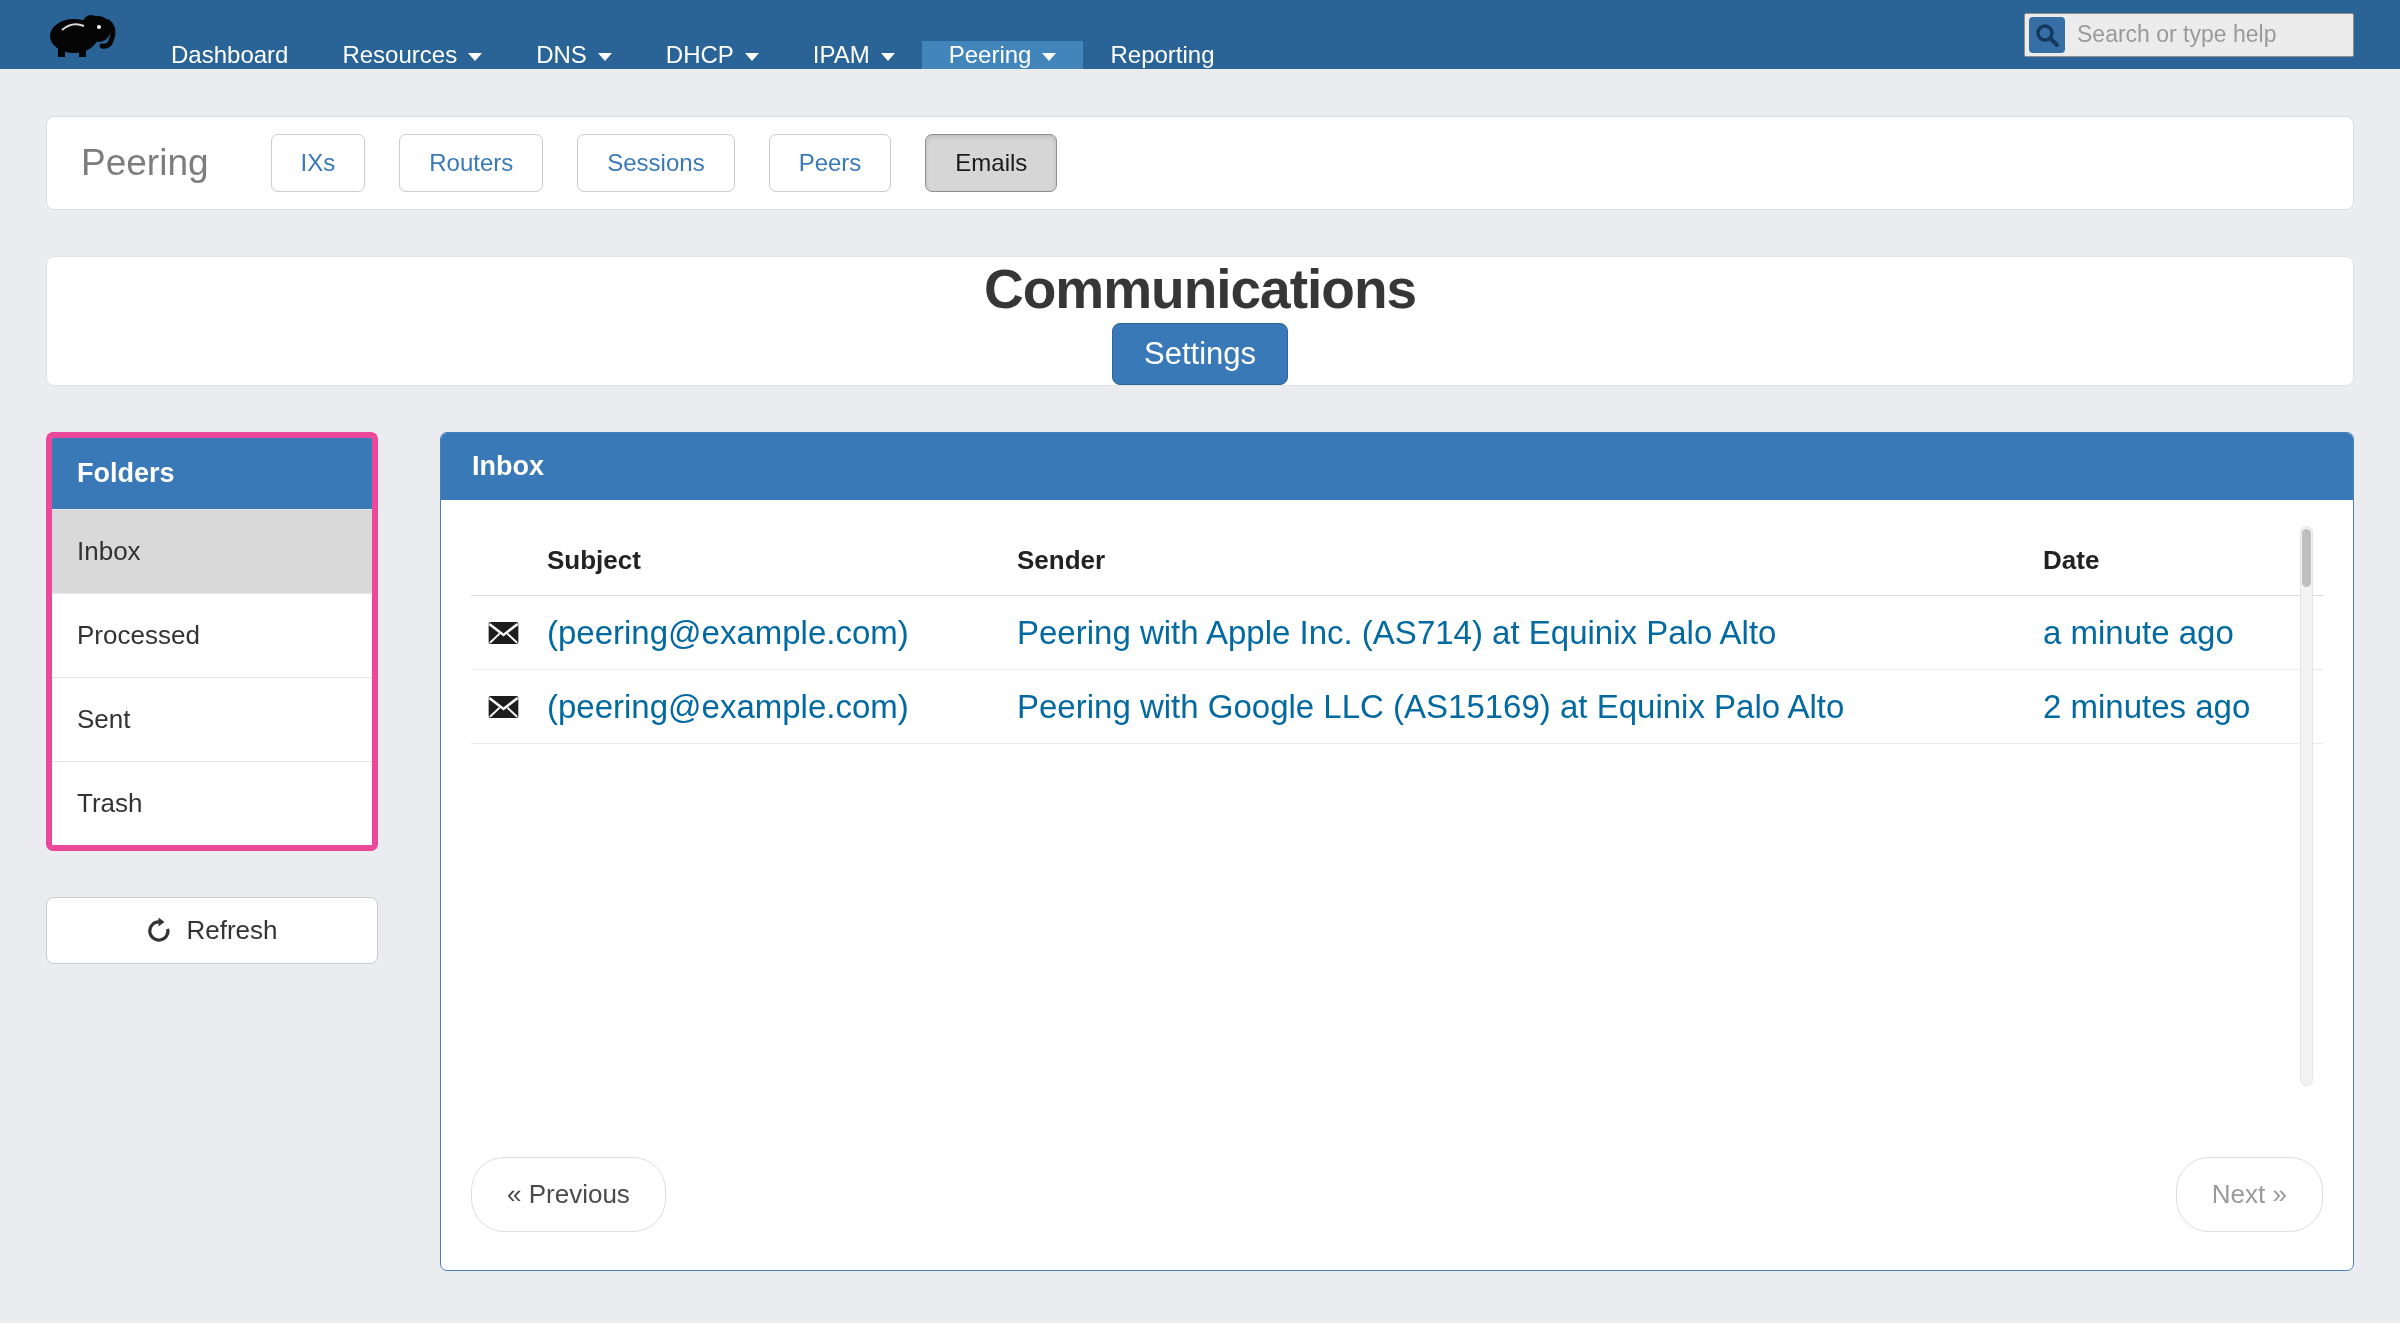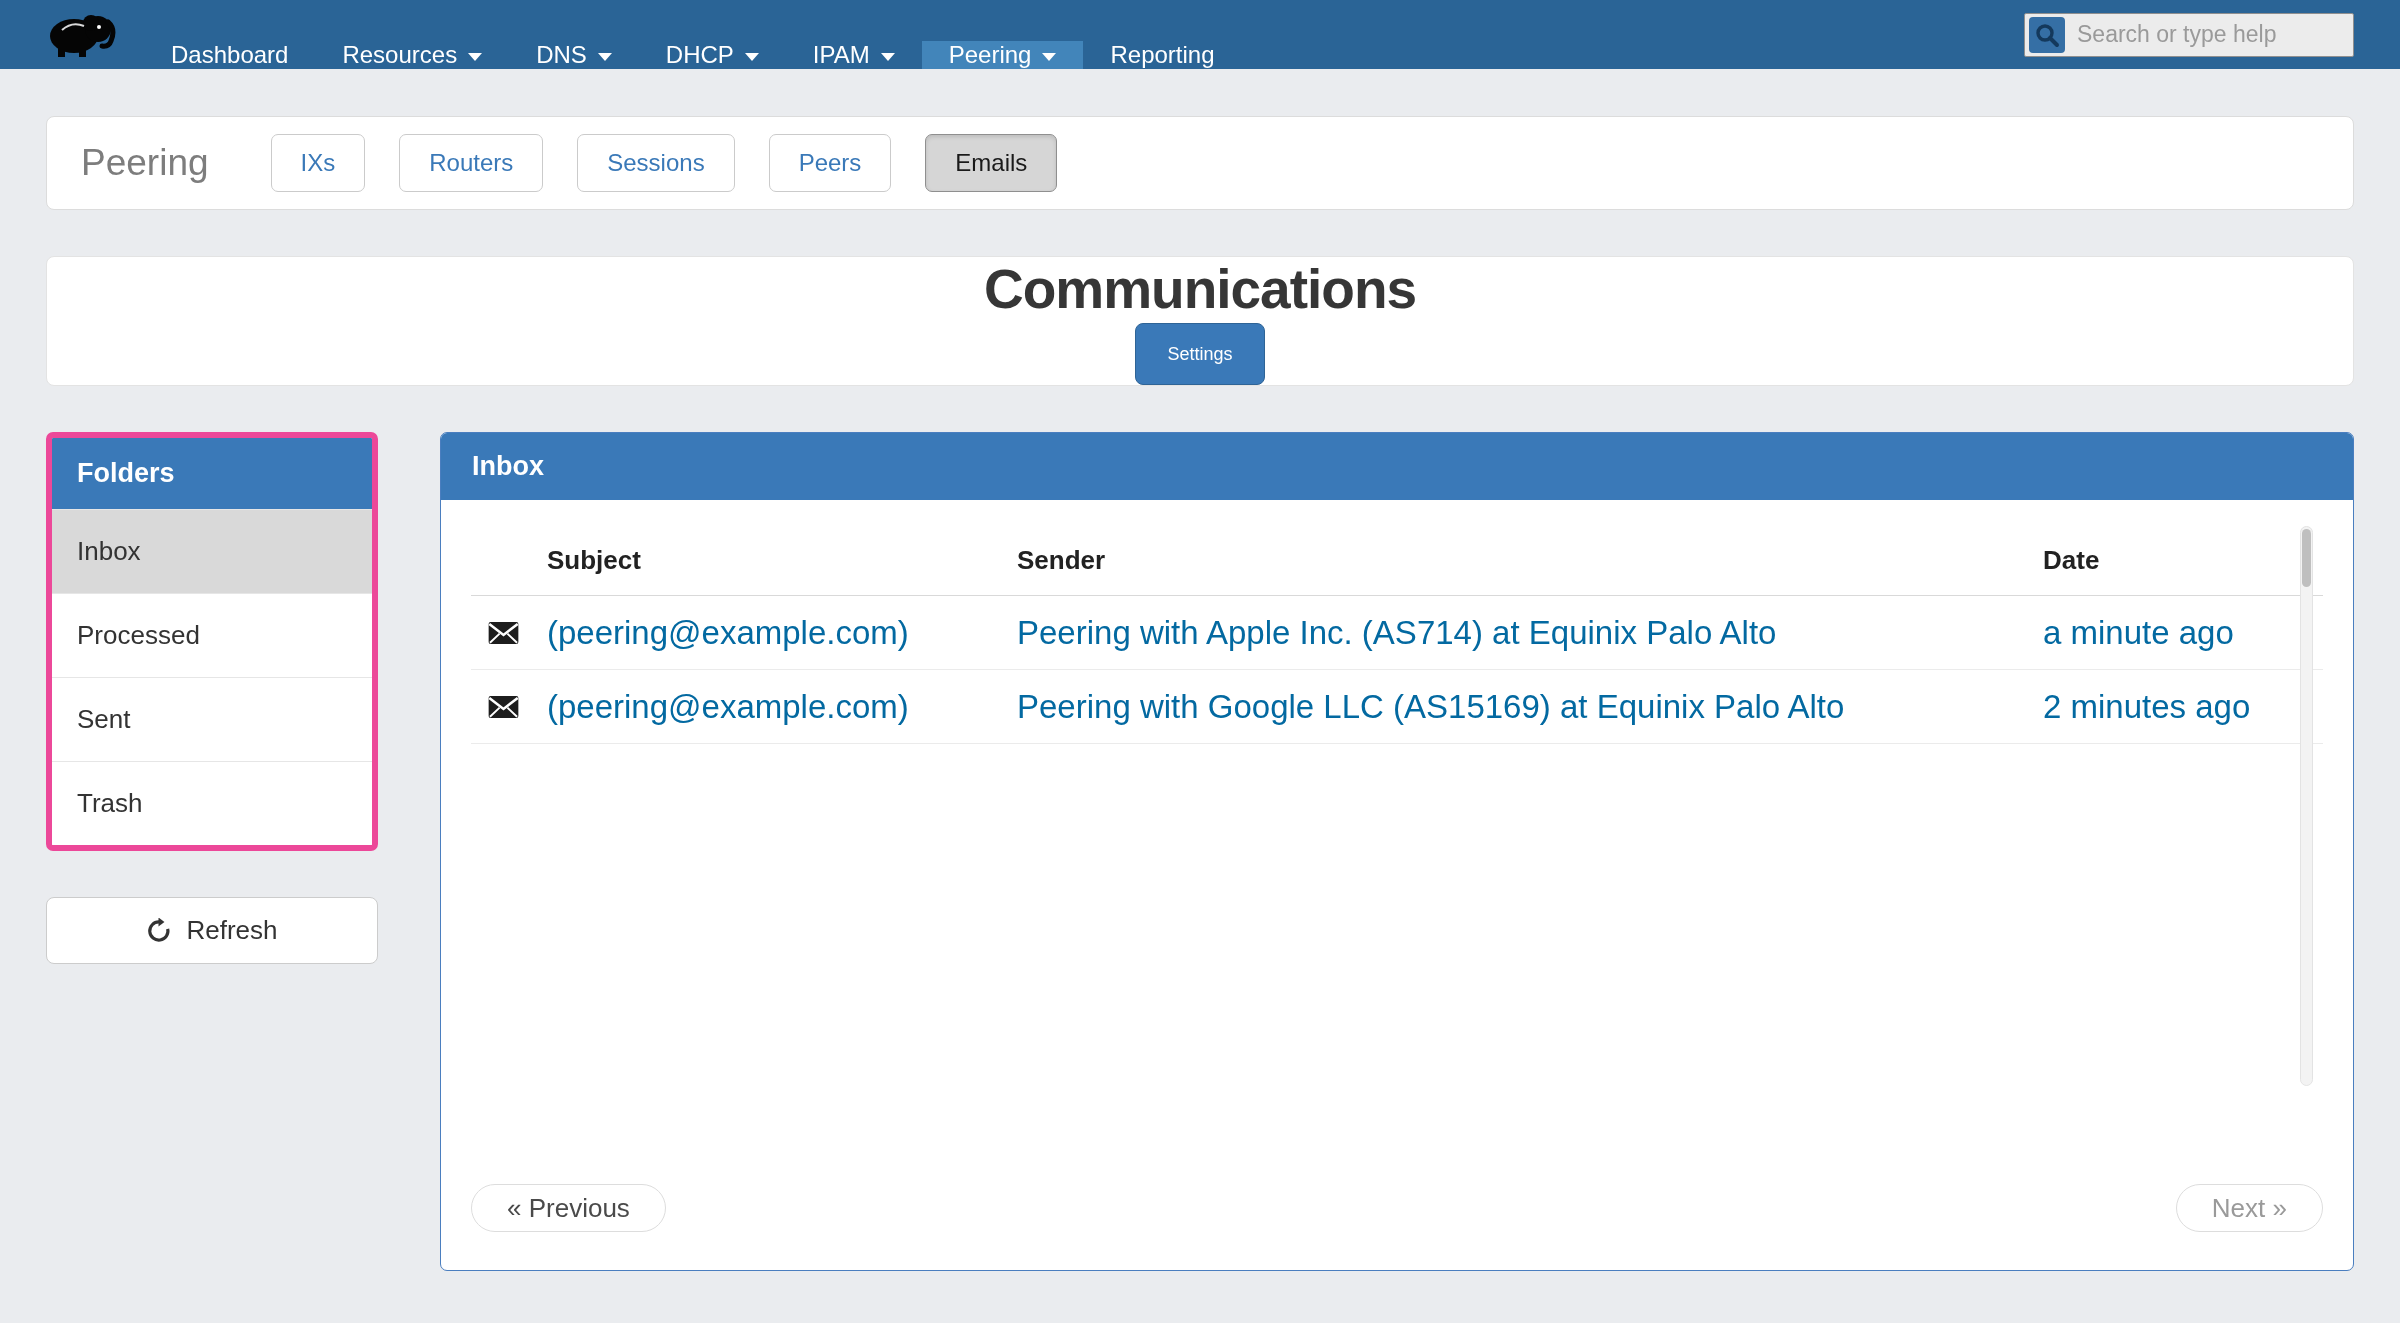--- a/index.html
+++ b/index.html
@@ -92,21 +92,21 @@
     border: 1px solid #e3e3e3;
     border-radius: 8px;
     height: 130px;
     padding: 0 46px;
     display: flex; align-items: center; justify-content: space-between; flex-direction: column;
   }
   .comms-title { font-size: 55px; font-weight: 700; color: #363636; letter-spacing: -1px; }
   .settings-btn {
     background: #3a79b8; color: #fff;
     border: 1px solid #2f6496; border-radius: 8px;
-    font-size: 18px; height: 62px; padding: 0 31px;
+    font-size: 31px; height: 62px; padding: 0 31px;
     font-family: "Liberation Sans", sans-serif;
     cursor: pointer;
   }
 
   
   .content {
     display: flex;
     margin: 46px 46px 0;
     gap: 62px;
     align-items: flex-start;
@@ -189,21 +189,21 @@
     position: absolute; top: 2px; left: 1px;
     width: 9px; height: 58px;
     background: #bfbfbf; border-radius: 5px;
   }
 
   .pagination {
     margin-top: auto;
     display: flex; justify-content: space-between; align-items: center;
   }
   .page-btn {
-    height: 48px; padding: 12px 35px;
+    height: 75px; padding: 12px 35px;
     border: 1px solid #ddd; border-radius: 33px;
     background: #fff;
     font-size: 26px;
     font-family: "Liberation Sans", sans-serif;
     display: flex; align-items: center;
     cursor: pointer;
   }
   .page-btn.prev { color: #4a4a4a; }
   .page-btn.next { color: #9a9a9a; }
 </style>

